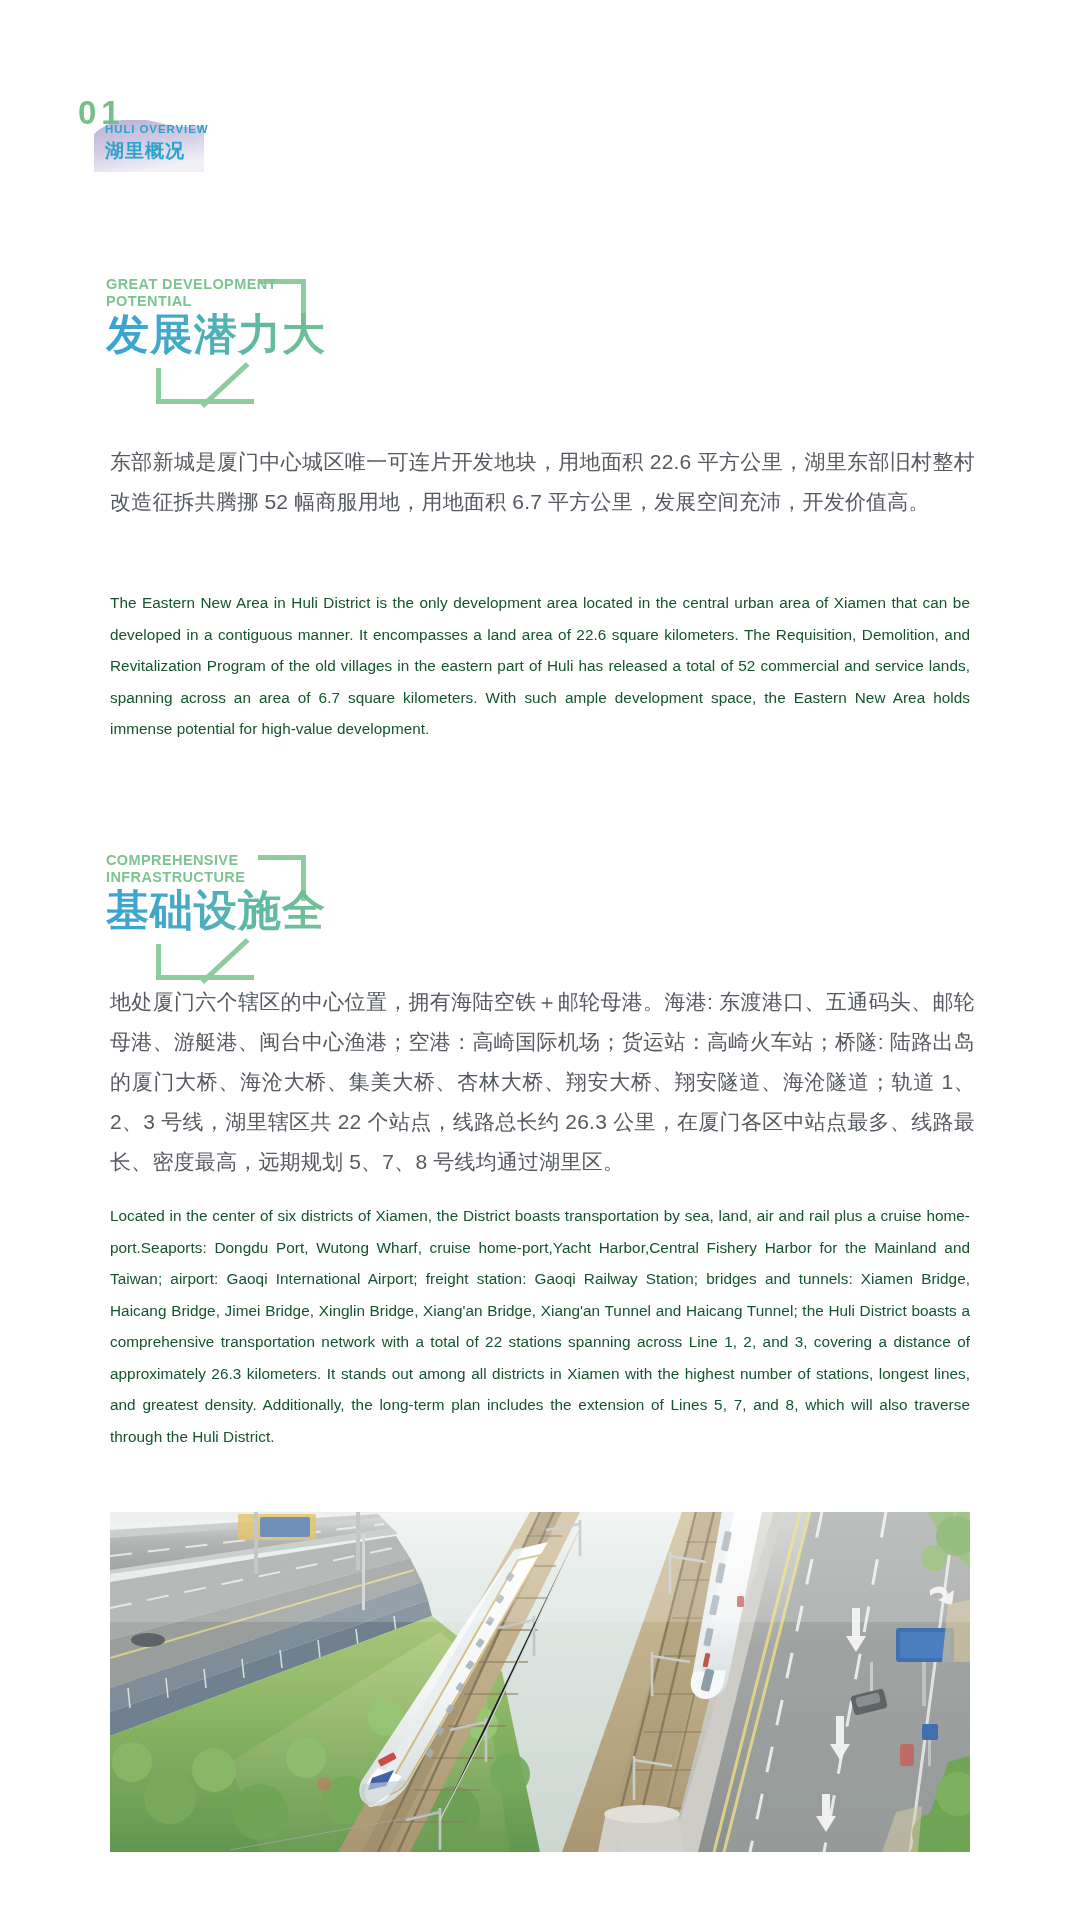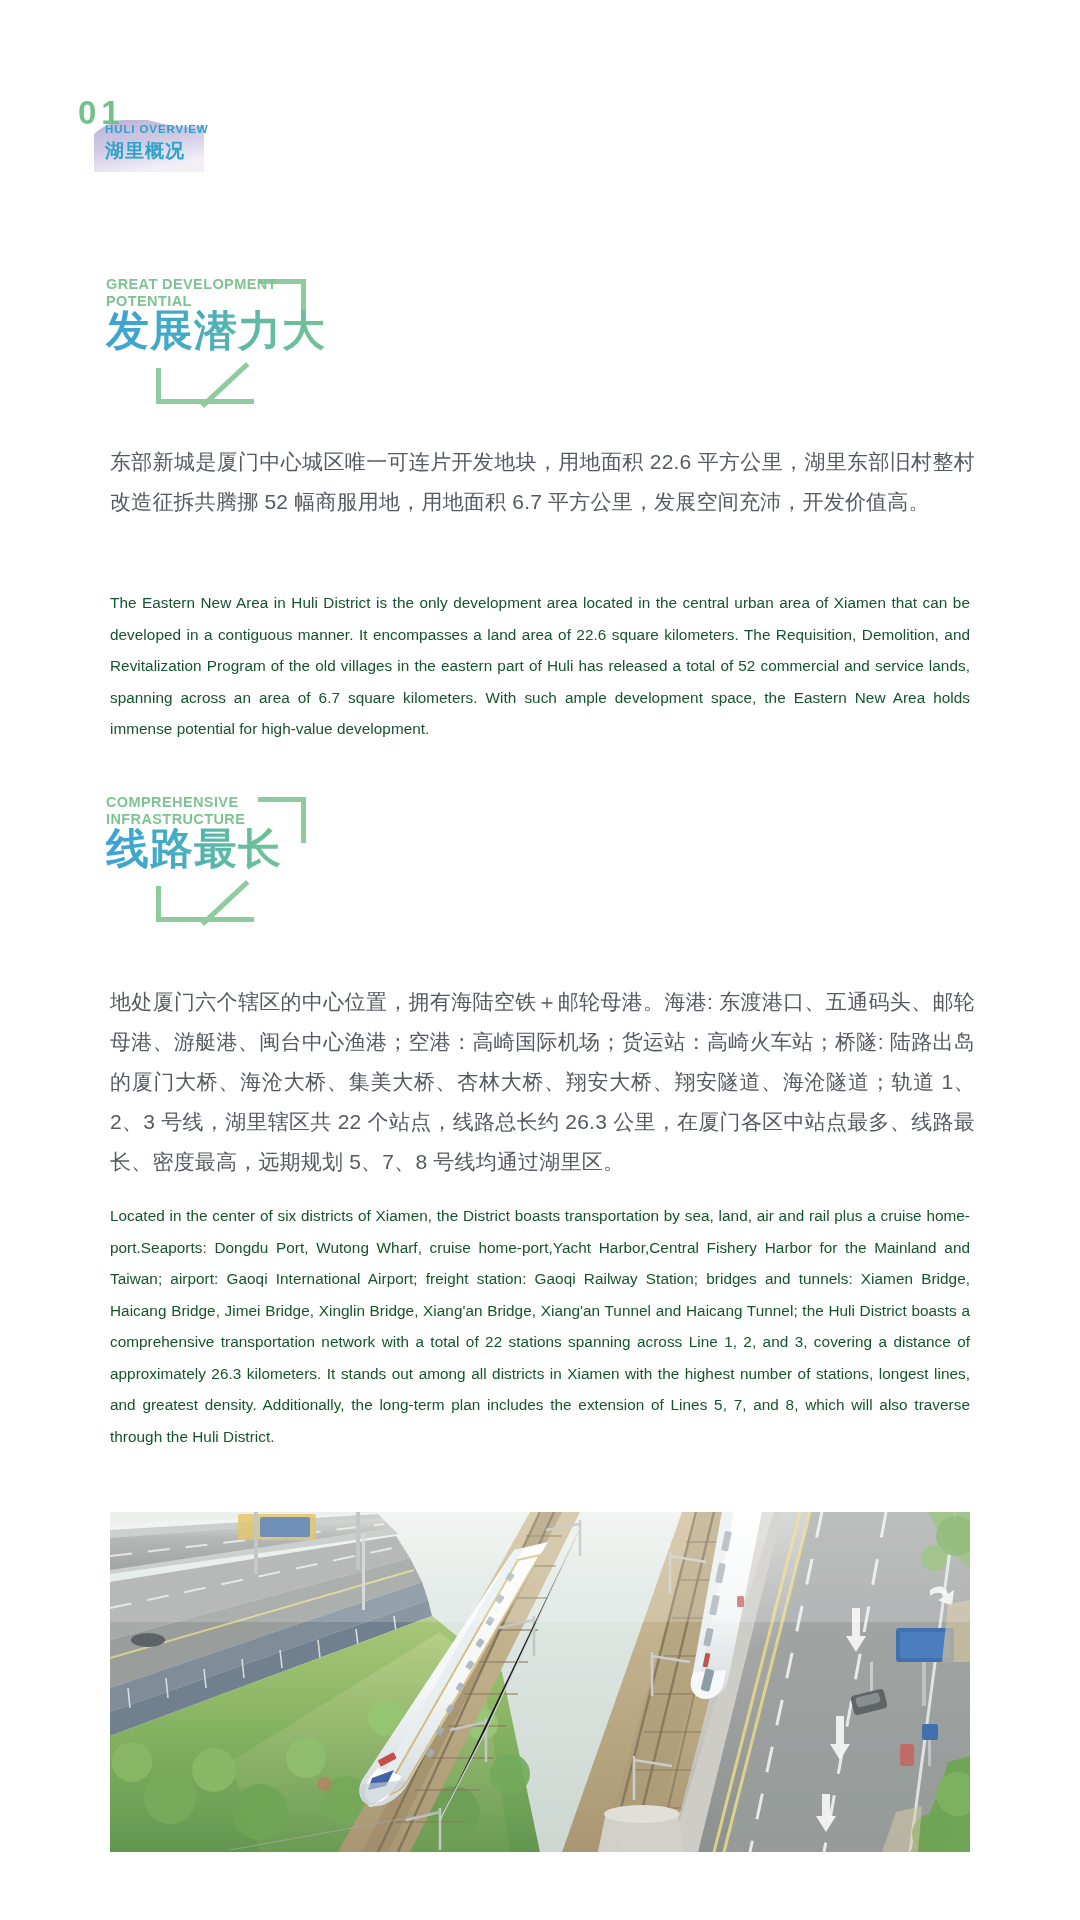--- a/index.html
+++ b/index.html
@@ -97,21 +97,20 @@
     top: 34px;
     font-size: 43px;
     font-weight: 700;
     letter-spacing: 1px;
     line-height: 1.12;
     white-space: nowrap;
     background: linear-gradient(90deg, #3ba3d4 0%, #45abc4 38%, #5cb8a7 64%, #72c293 100%);
     -webkit-background-clip: text;
     background-clip: text;
     color: transparent;
-    font-family: Liberation Mono, monospace;
     -webkit-text-fill-color: transparent;
   }
   
   .brk { position: absolute; }
   .brk-tr {
     left: 152px;
     top: 3px;
     width: 48px;
     height: 46px;
     border-top: 5px solid #8ecb9f;
@@ -198,27 +197,27 @@
     <div class="brk brk-diag"></div>
     <div class="sec-head-en">GREAT DEVELOPMENT
 POTENTIAL</div>
     <div class="sec-head-cn">发展潜力大</div>
   </div>
 
   <div class="cn-para" style="top:442px;">东部新城是厦门中心城区唯一可连片开发地块，用地面积 22.6 平方公里，湖里东部旧村整村改造征拆共腾挪 52 幅商服用地，用地面积 6.7 平方公里，发展空间充沛，开发价值高。</div>
 
   <div class="en-para" style="top:587px;">The Eastern New Area in Huli District is the only development area located in the central urban area of Xiamen that can be developed in a contiguous manner. It encompasses a land area of 22.6 square kilometers. The Requisition, Demolition, and Revitalization Program of the old villages in the eastern part of Huli has released a total of 52 commercial and service lands, spanning across an area of 6.7 square kilometers. With such ample development space, the Eastern New Area holds immense potential for high-value development.</div>
 
-  <div class="sec-head" style="top:794px;">
+  <div class="sec-head" style="top:852px;">
     <div class="brk brk-tr"></div>
     <div class="brk brk-bl"></div>
     <div class="brk brk-diag"></div>
     <div class="sec-head-en">COMPREHENSIVE
 INFRASTRUCTURE</div>
-    <div class="sec-head-cn">线路最长</div>
+    <div class="sec-head-cn">基础设施全</div>
   </div>
 
   <div class="cn-para" style="top:982px;">地处厦门六个辖区的中心位置，拥有海陆空铁＋邮轮母港。海港: 东渡港口、五通码头、邮轮母港、游艇港、闽台中心渔港；空港：高崎国际机场；货运站：高崎火车站；桥隧: 陆路出岛的厦门大桥、海沧大桥、集美大桥、杏林大桥、翔安大桥、翔安隧道、海沧隧道；轨道 1、2、3 号线，湖里辖区共 22 个站点，线路总长约 26.3 公里，在厦门各区中站点最多、线路最长、密度最高，远期规划 5、7、8 号线均通过湖里区。</div>
 
   <div class="en-para" style="top:1200px;">Located in the center of six districts of Xiamen, the District boasts transportation by sea, land, air and rail plus a cruise home-port.Seaports: Dongdu Port, Wutong Wharf, cruise home-port,Yacht Harbor,Central Fishery Harbor for the Mainland and Taiwan; airport: Gaoqi International Airport; freight station: Gaoqi Railway Station; bridges and tunnels: Xiamen Bridge, Haicang Bridge, Jimei Bridge, Xinglin Bridge, Xiang'an Bridge, Xiang'an Tunnel and Haicang Tunnel; the Huli District boasts a comprehensive transportation network with a total of 22 stations spanning across Line 1, 2, and 3, covering a distance of approximately 26.3 kilometers. It stands out among all districts in Xiamen with the highest number of stations, longest lines, and greatest density. Additionally, the long-term plan includes the extension of Lines 5, 7, and 8, which will also traverse through the Huli District.</div>
 
   <div class="photo">
     <svg viewBox="0 0 860 340" preserveAspectRatio="none">
       <defs>
         <linearGradient id="haze" x1="0" y1="0" x2="0" y2="1">

